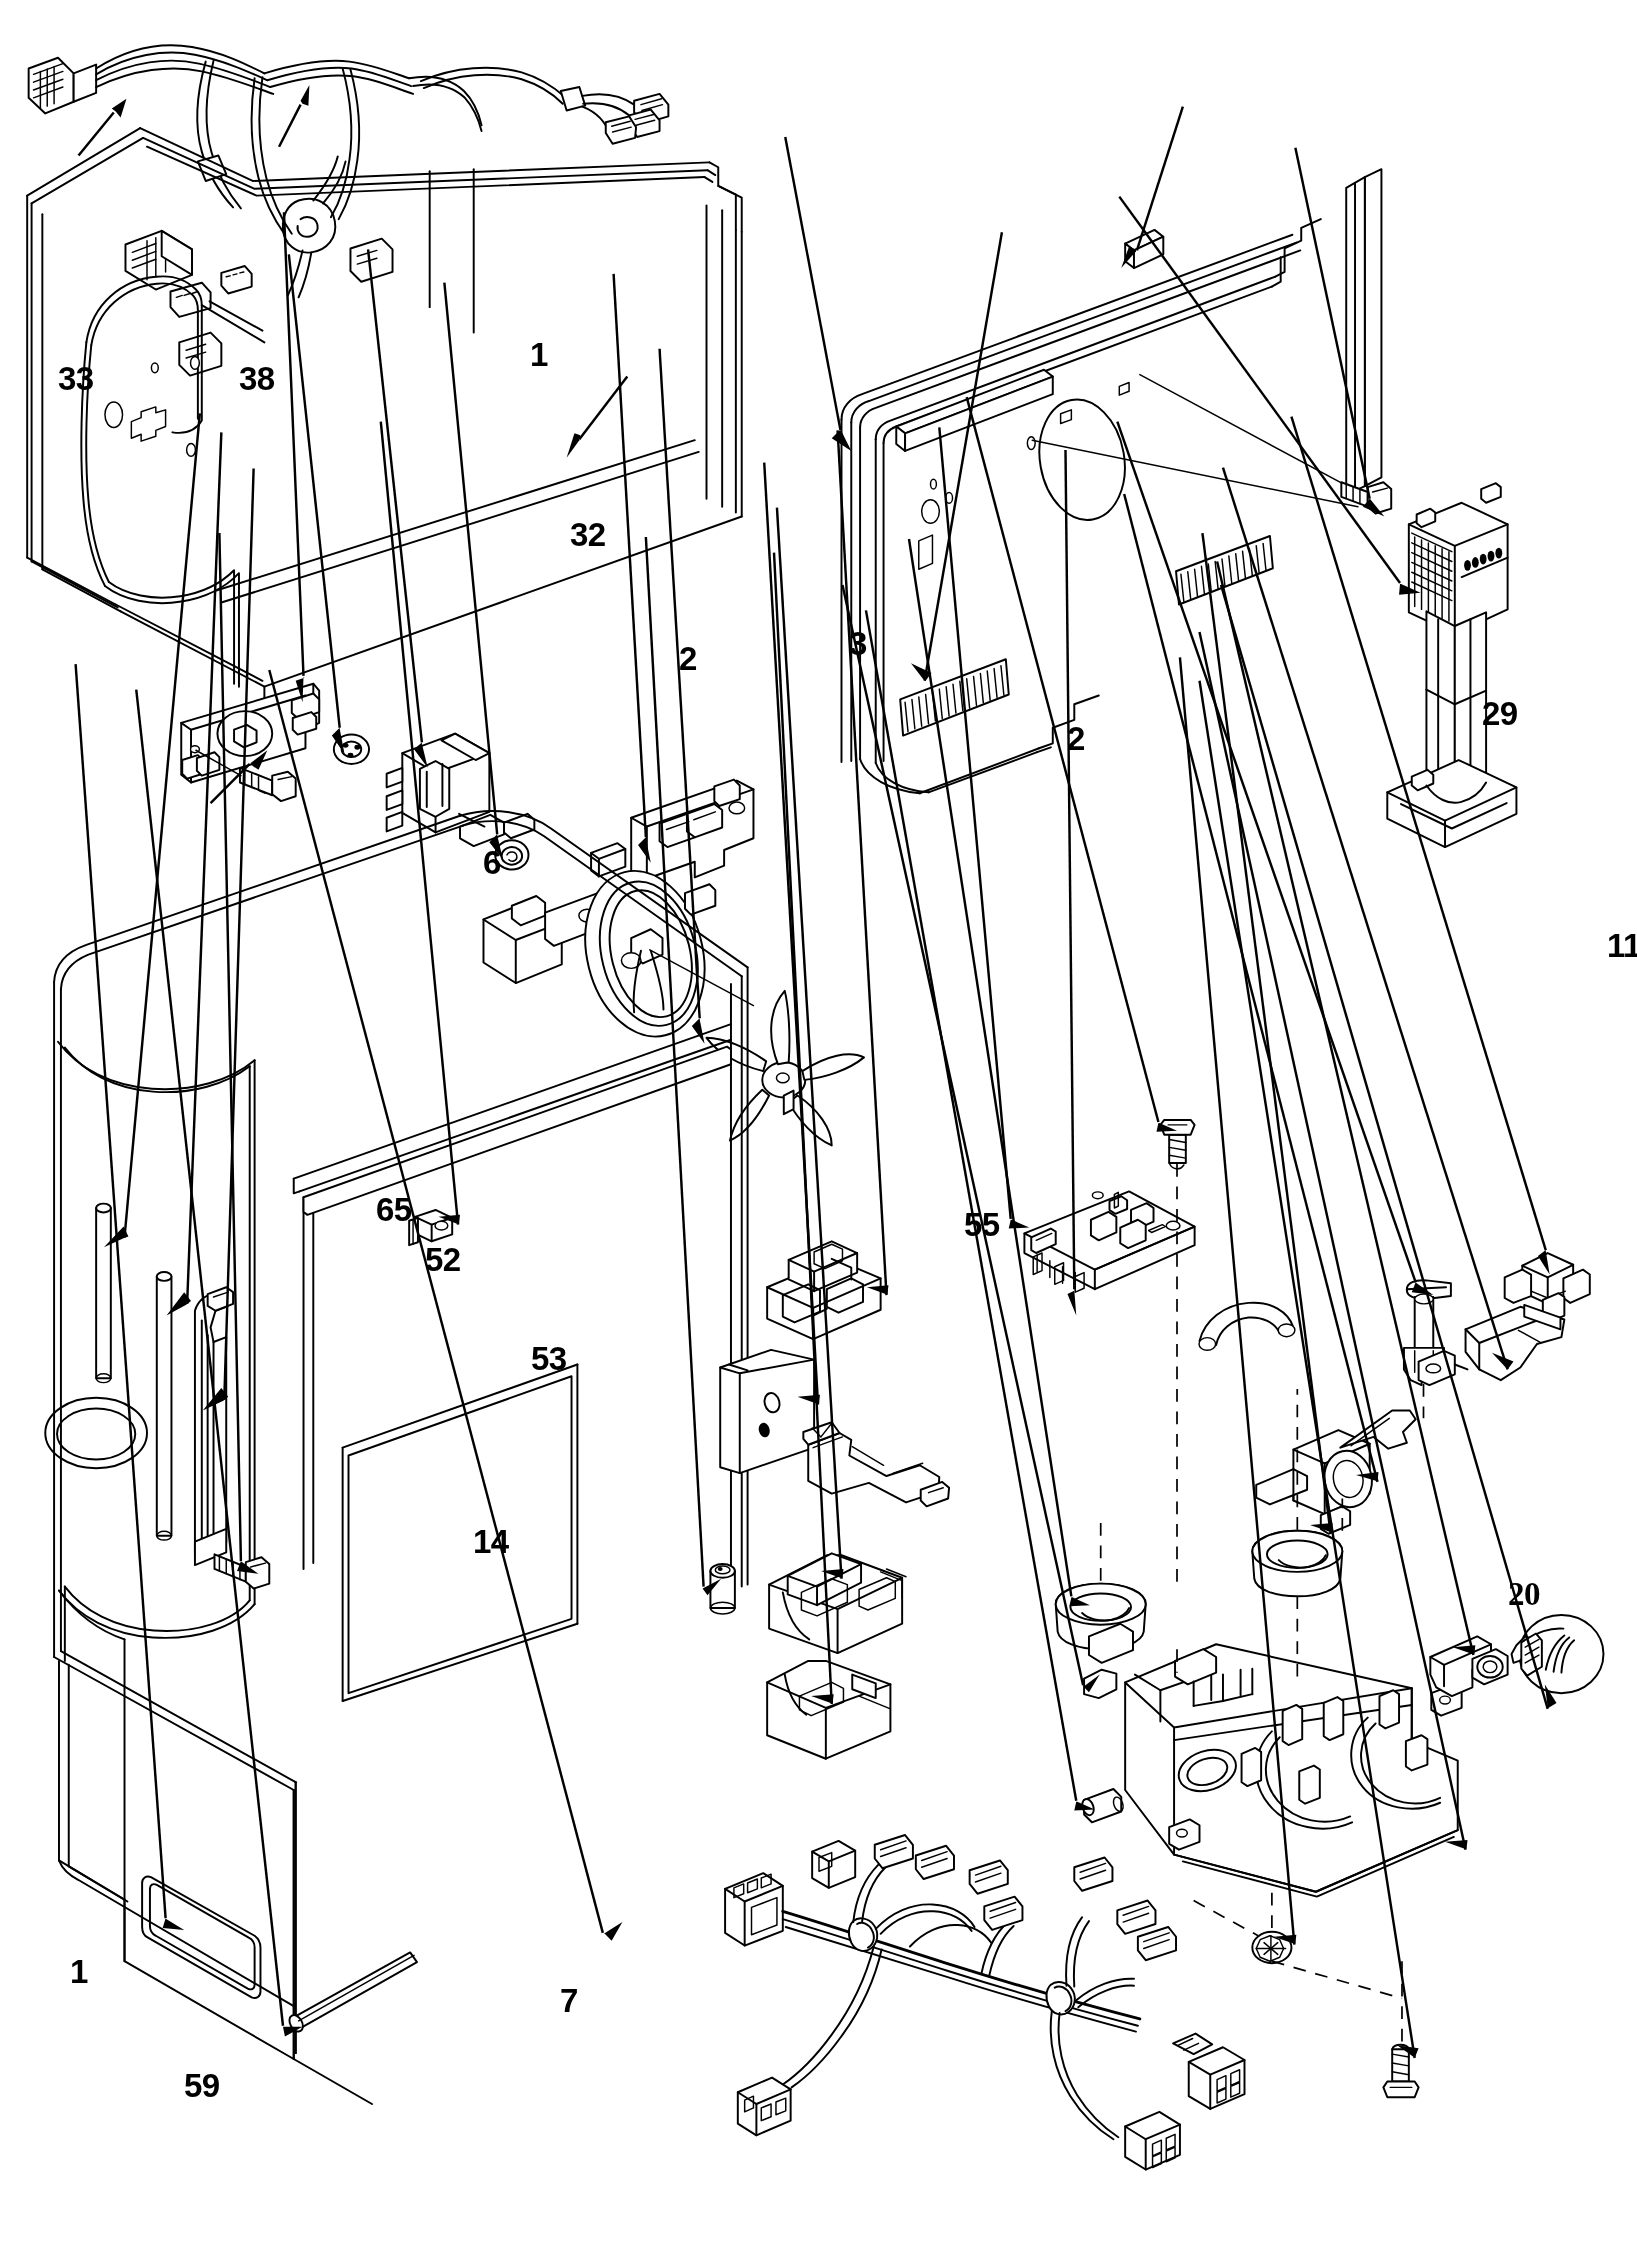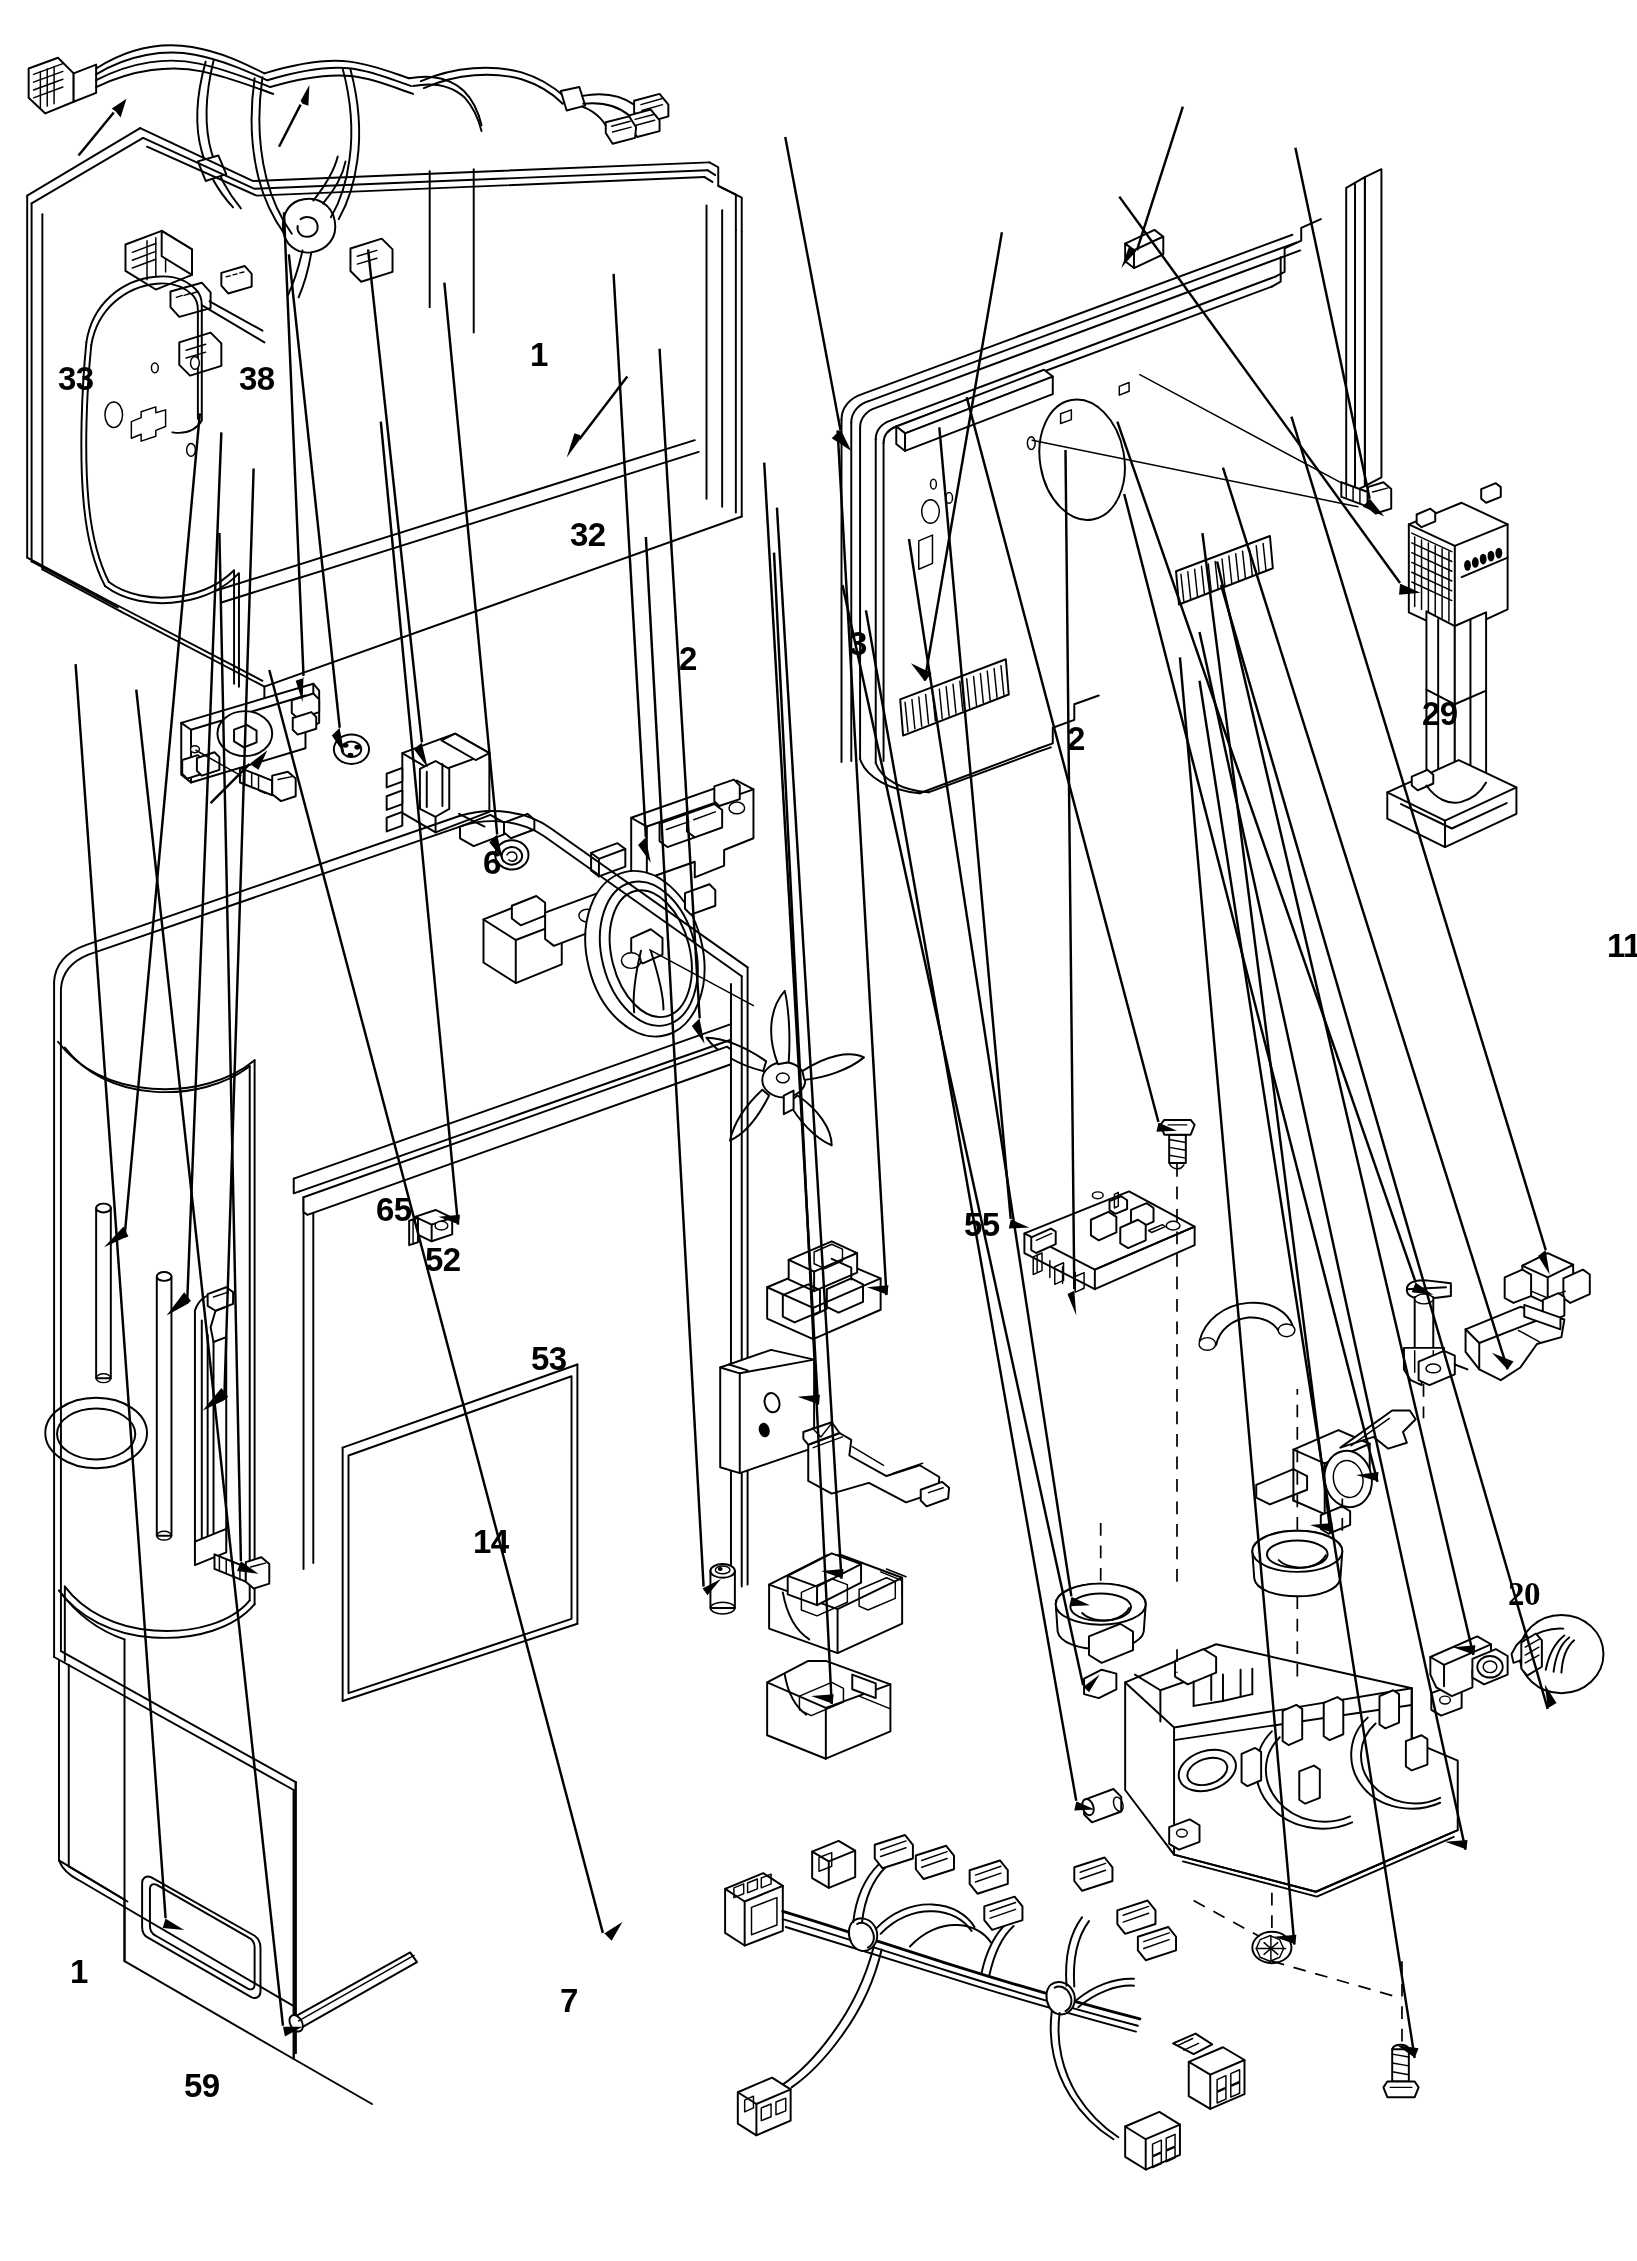--- a/index.html
+++ b/index.html
@@ -986,21 +986,21 @@
 </svg>
 
 <div id="callout-layer">
       <div class="callout" style="left: 58px; top: 362px;">33</div>
       <div class="callout" style="left: 223px; top: 362px; margin-left: 16px;">38</div>
       <div class="callout" style="left: 530px; top: 338px;">1</div>
       <div class="callout" style="left: 570px; top: 518px;">32</div>
       <div class="callout" style="left: 679px; top: 642px;">2</div>
       <div class="callout" style="left: 849px; top: 627px;">3</div>
       <div class="callout" style="left: 1067px; top: 722px;">2</div>
-      <div class="callout" style="left: 1422px; top: 697px; text-align: center;">29</div>
+      <div class="callout" style="left: 1482px; top: 697px; text-align: center;">29</div>
       <div class="callout" style="left: 483px; top: 846px;">6</div>
       <div class="callout" style="left: 1607px; top: 929px;">11</div>
       <div class="callout" style="left: 376px; top: 1193px;">65</div>
       <div class="callout" style="left: 964px; top: 1208px;">55</div>
       <div class="callout" style="left: 425px; top: 1243px;">52</div>
       <div class="callout" style="left: 531px; top: 1342px;">53</div>
       <div class="callout" style="left: 473px; top: 1525px;">14</div>
       <div class="callout" style="left: 1508px; top: 1578px; font-family: Liberation Serif, serif;">20</div>
       <div class="callout" style="left: 70px; top: 1955px;">1</div>
       <div class="callout" style="left: 560px; top: 1984px;">7</div>

